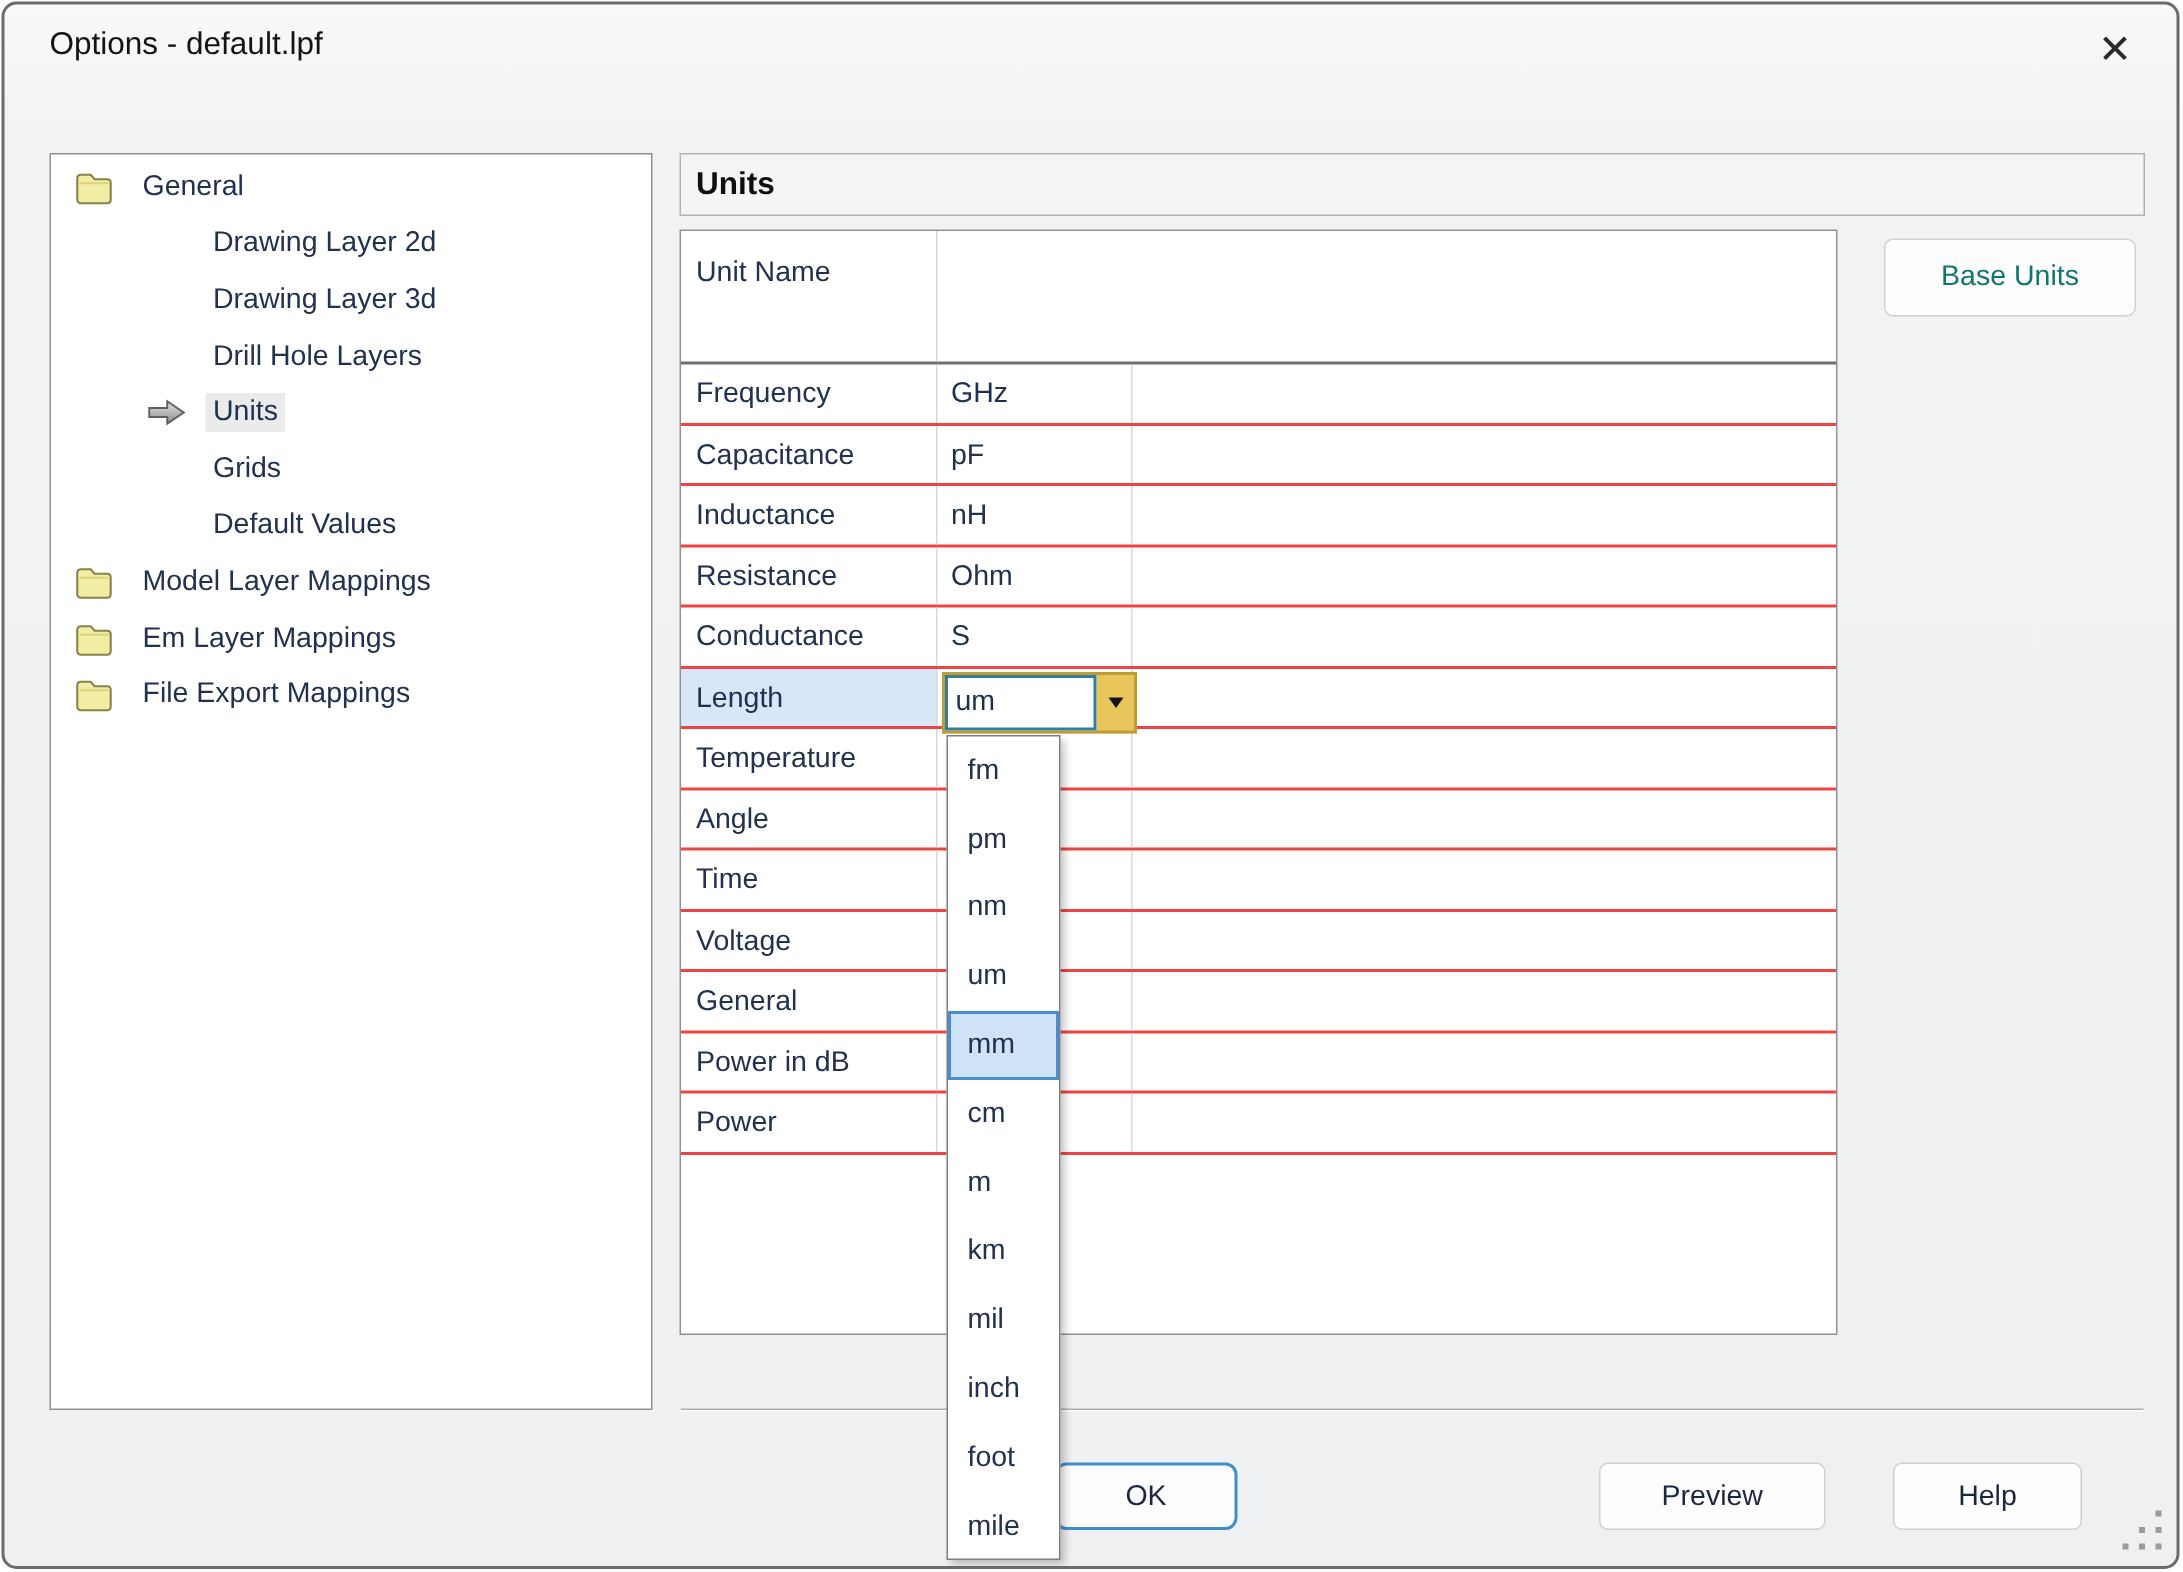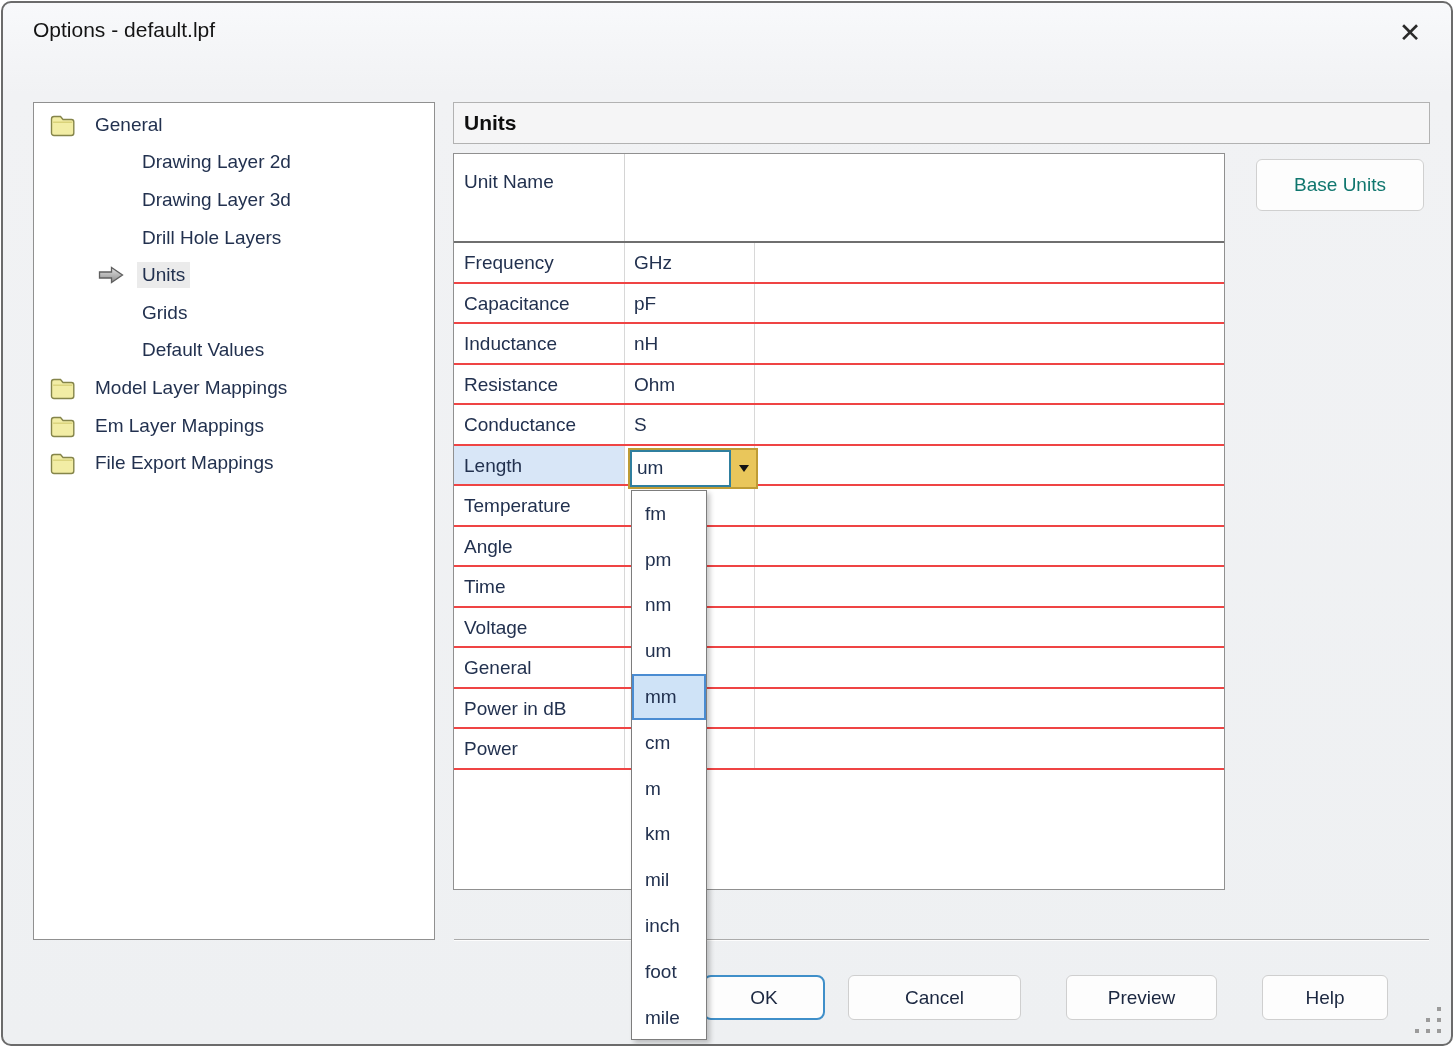--- a/index.html
+++ b/index.html
@@ -228,19 +228,18 @@
     <div class="opt">inch</div>
     <div class="opt">foot</div>
     <div class="opt">mile</div>
   </div>
 
   <div class="base-units">Base Units</div>
 
   <div class="separator"></div>
 
   <div class="btn default btn-ok">OK</div>
-  <div class="btn btn-cancel">Cancel</div>
   <div class="btn btn-preview">Preview</div>
   <div class="btn btn-help">Help</div>
 
   <div class="grip"></div>
 
 </div>
 
 </body></html>

